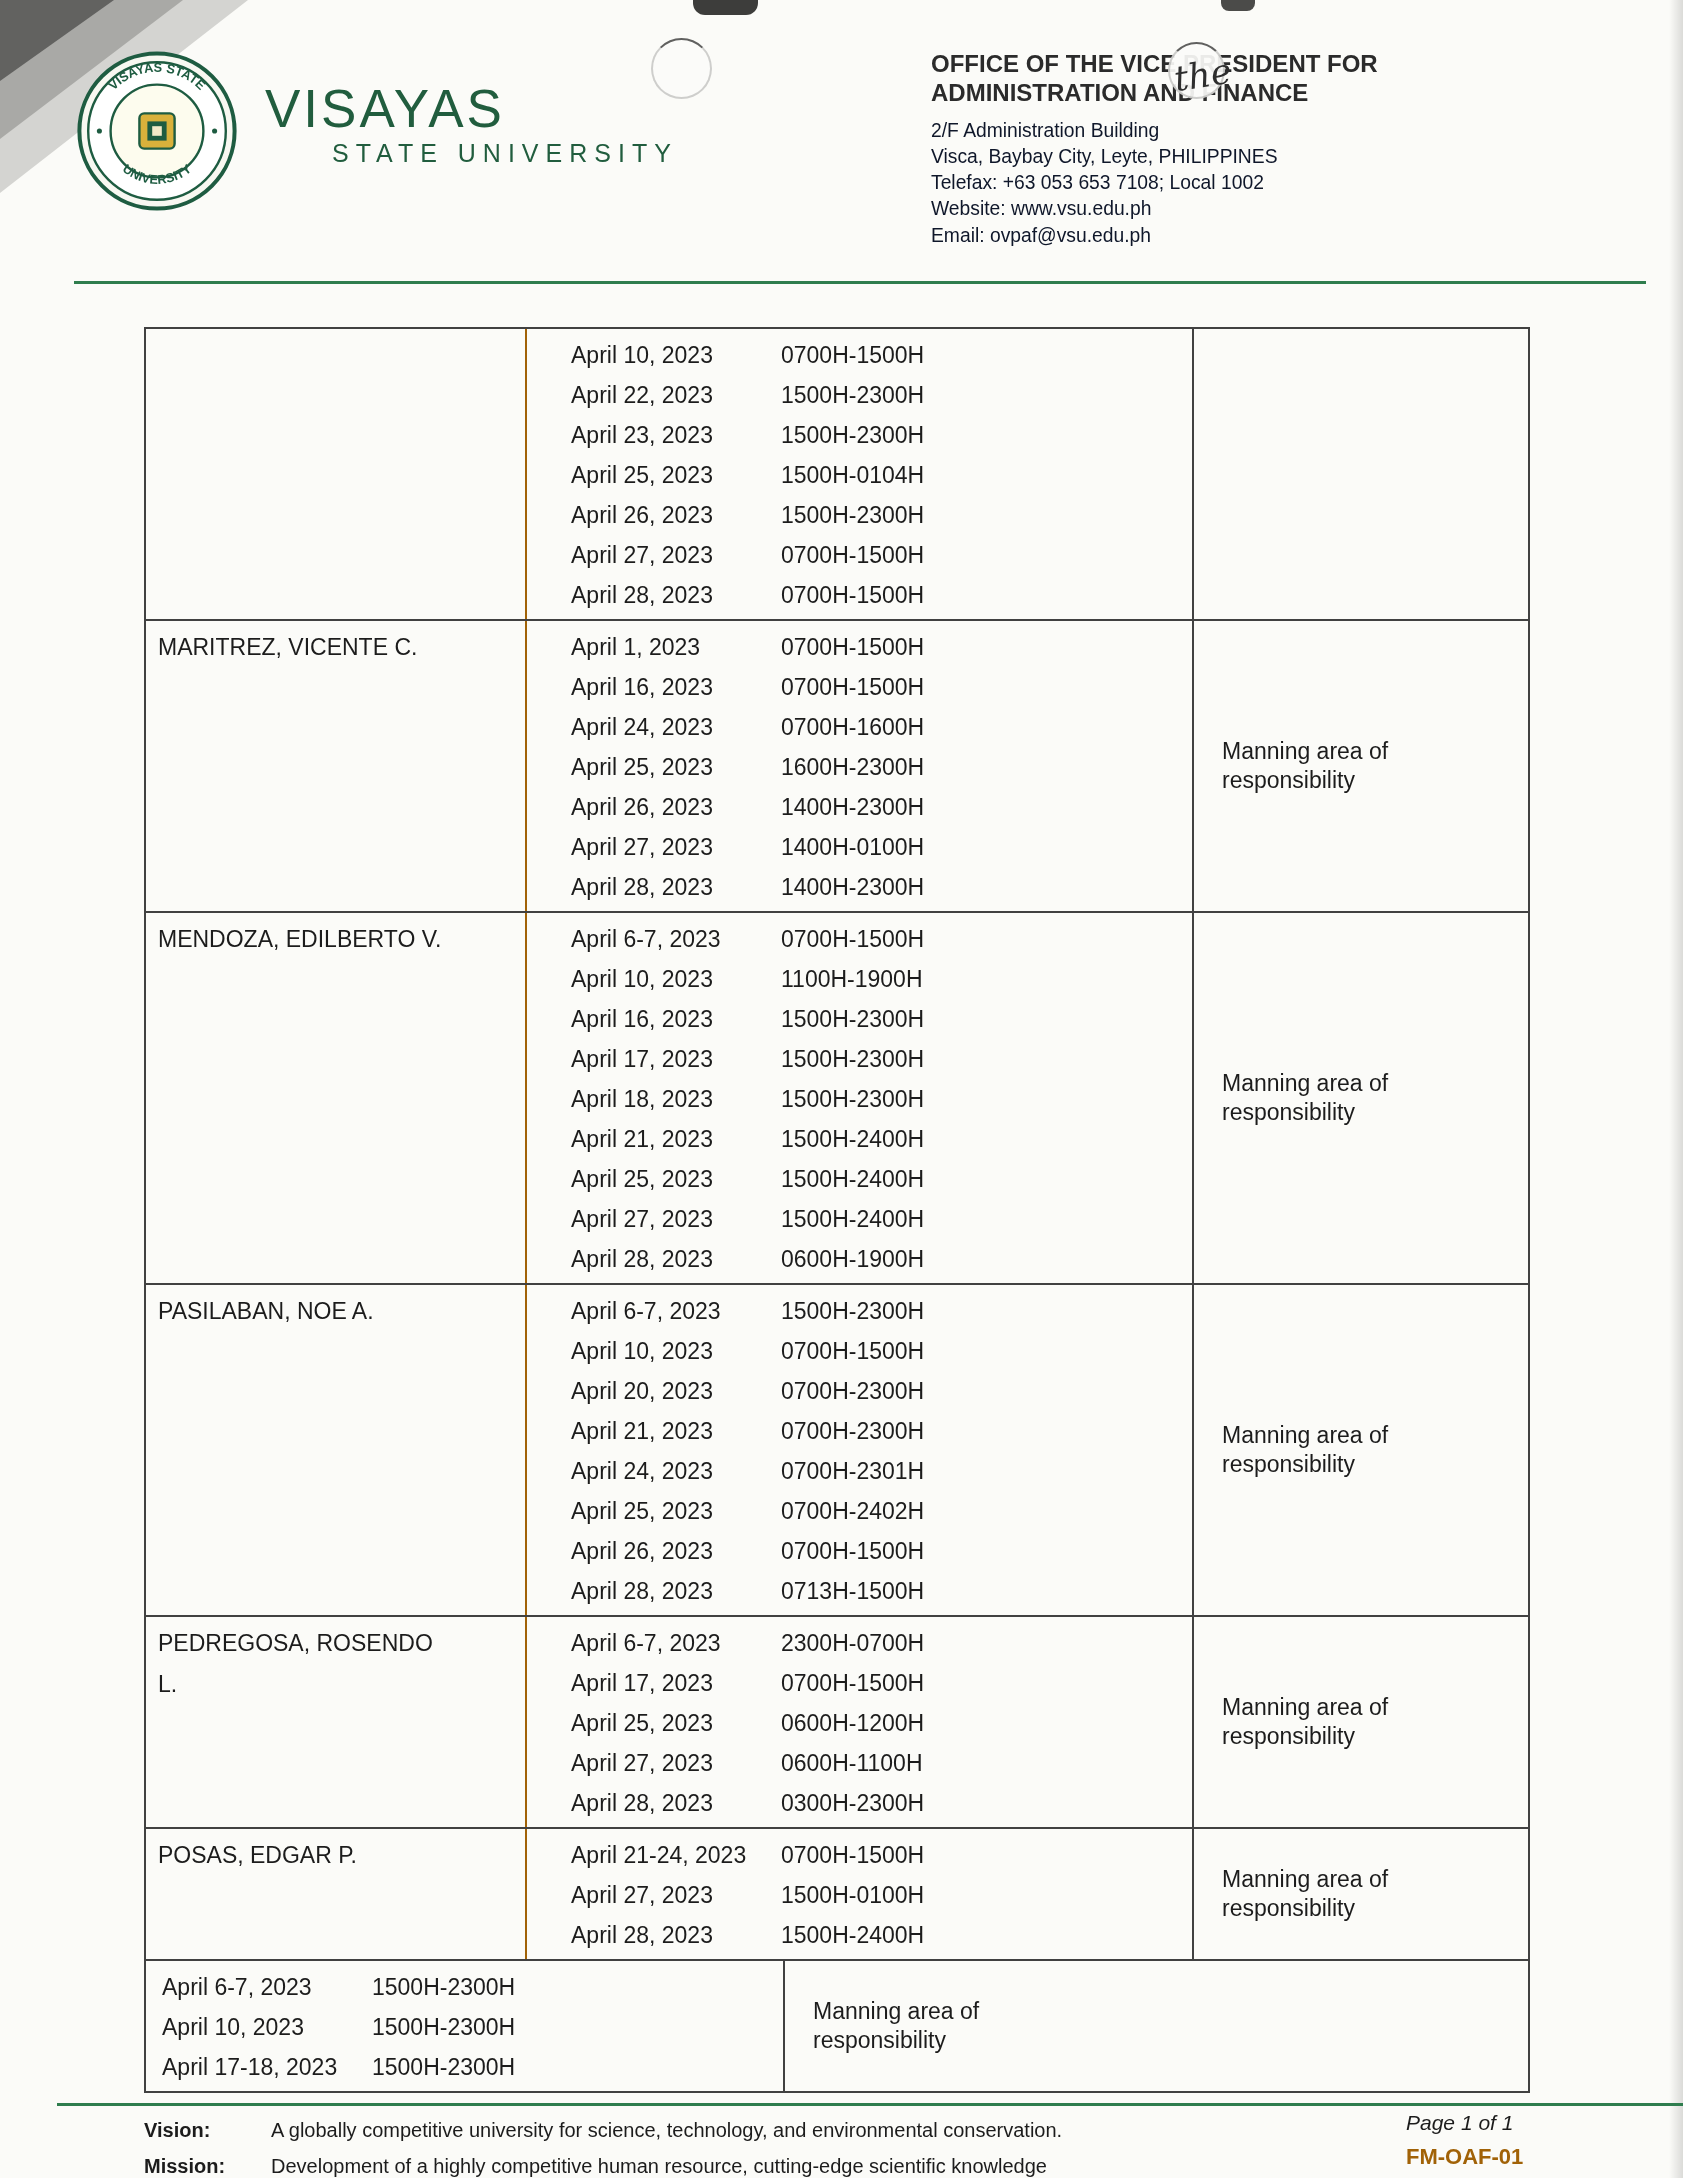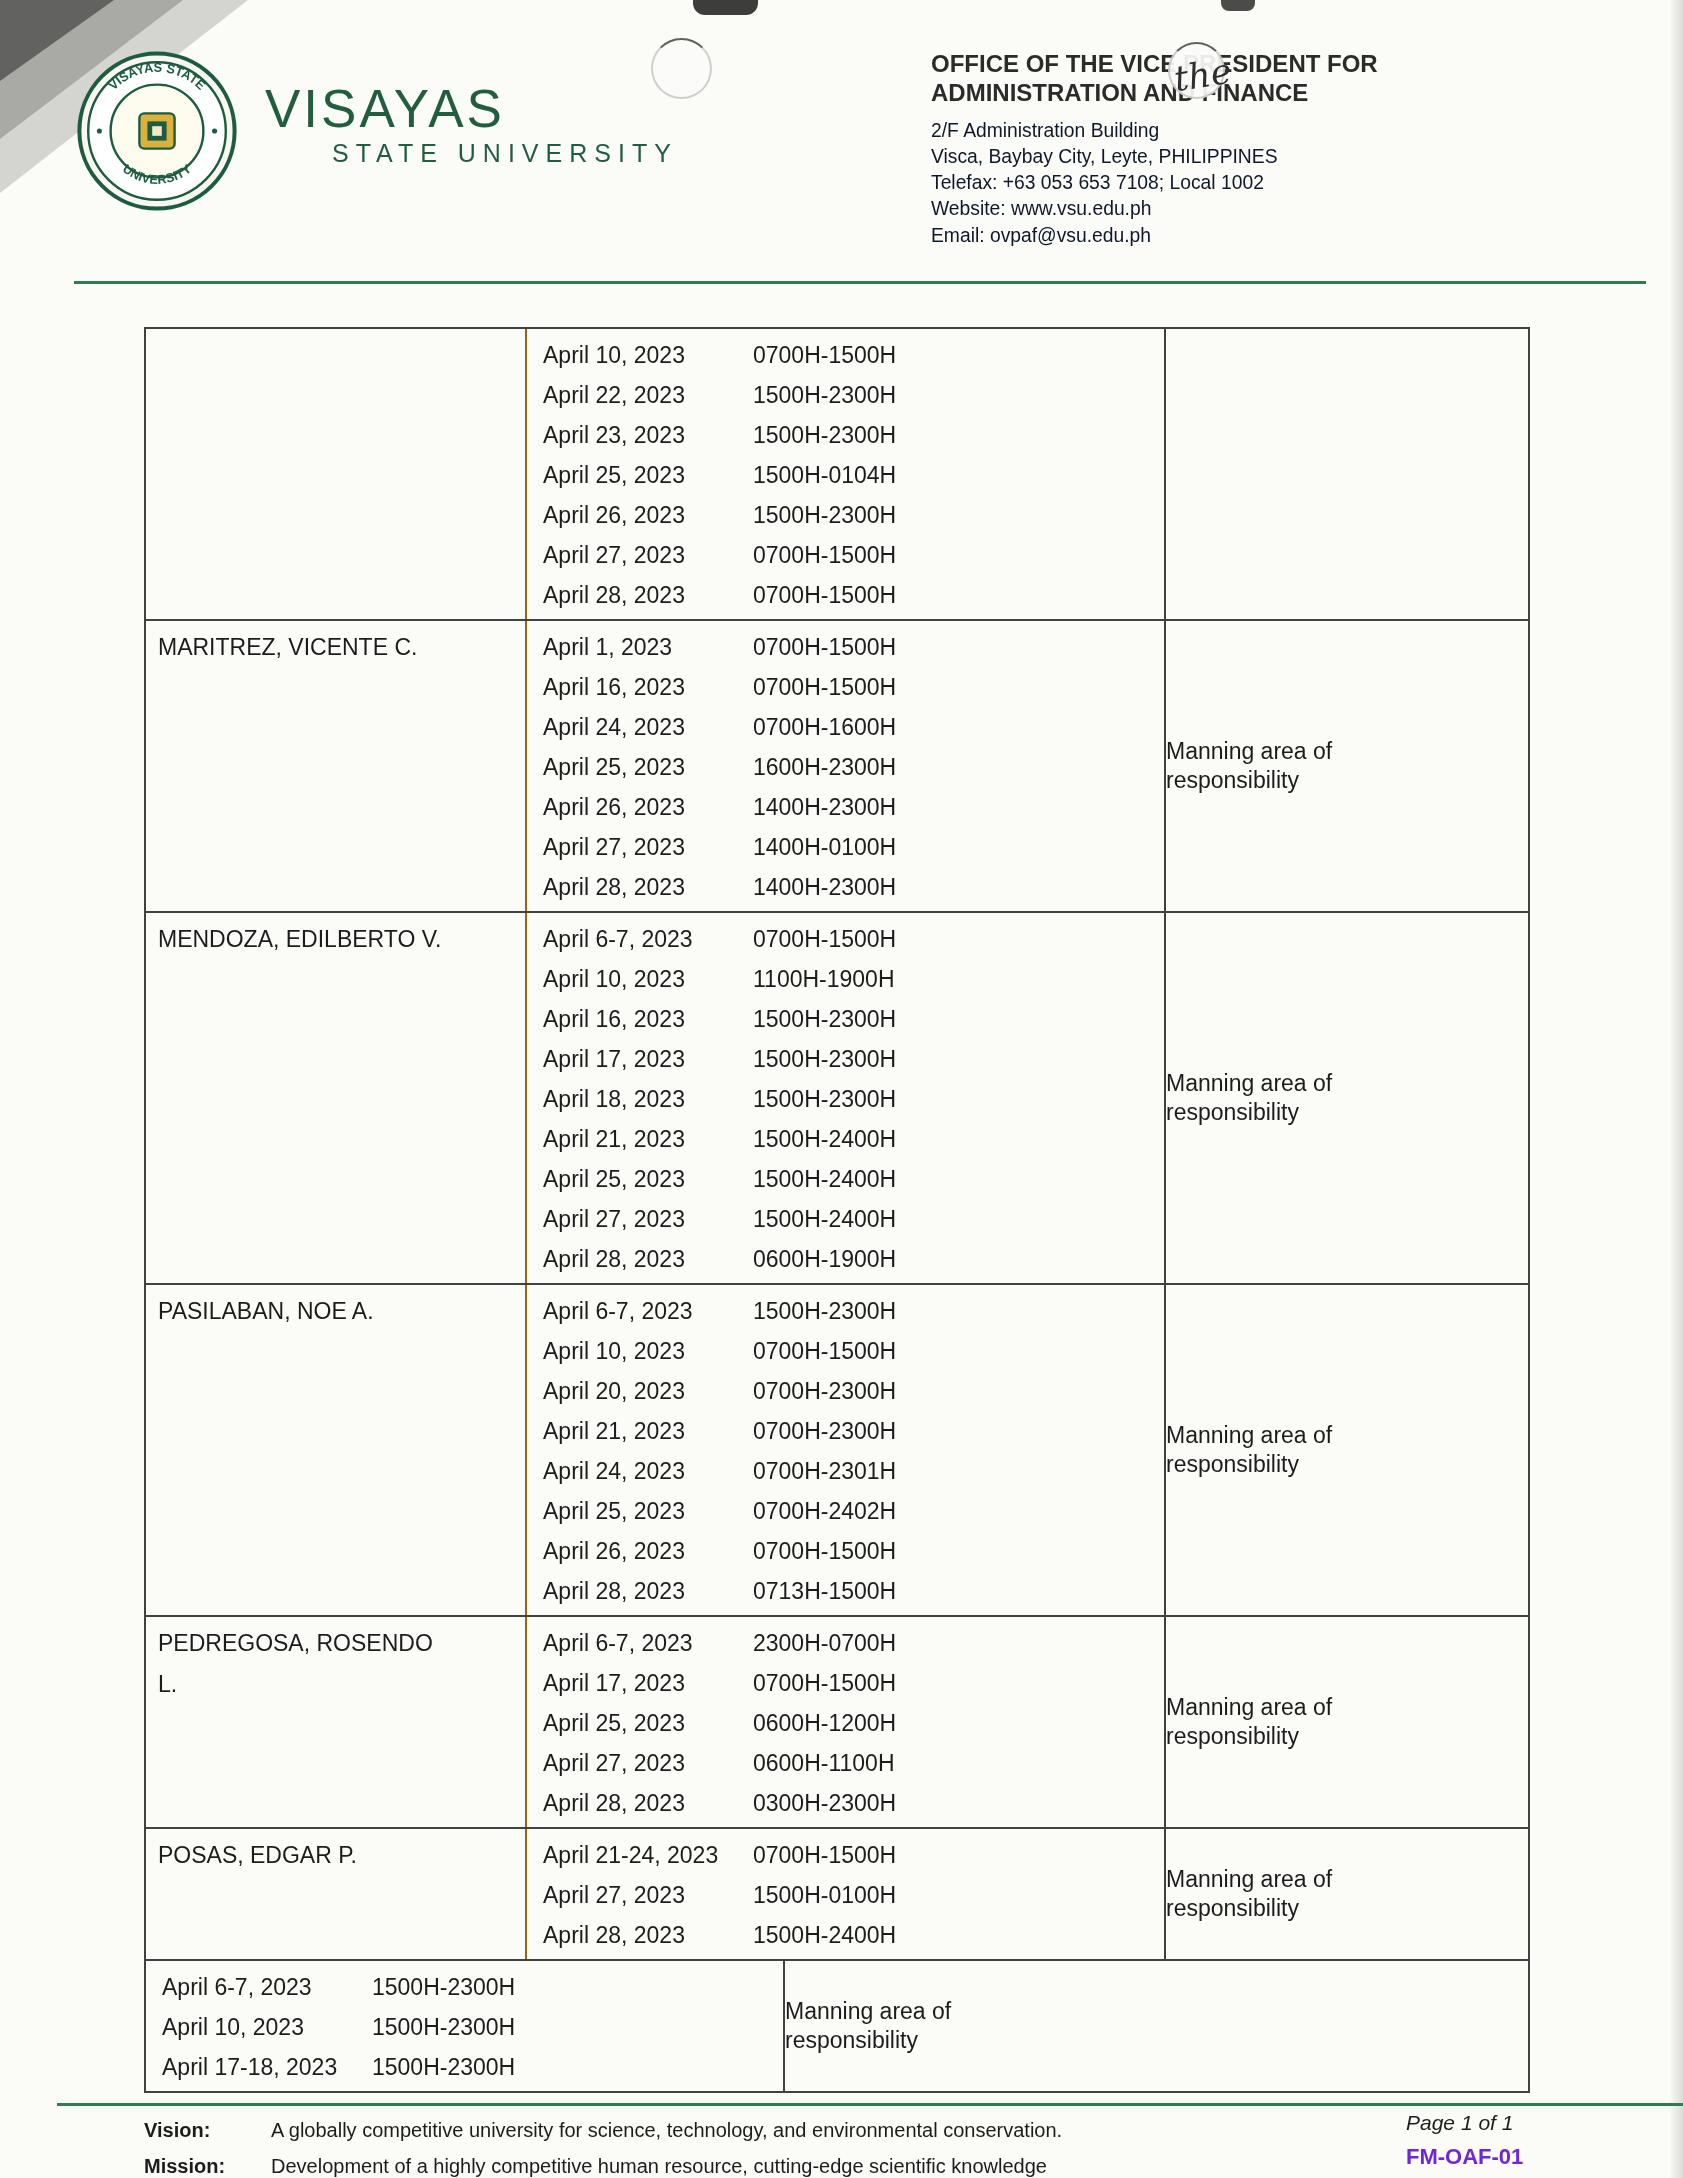--- a/index.html
+++ b/index.html
@@ -43,40 +43,40 @@
 
   .office-block { position:absolute; left:931px; top:50px; width:594px; }
   .office-title { font-size:24px; font-weight:bold; color:#2b2b2b; line-height:1.2; }
   .office-address { margin-top:10px; font-size:19.3px; line-height:1.36; color:#0f172a; }
 
   .green-rule { position:absolute; left:74px; top:281px; width:1572px; height:3px; background:#2f7d4e; }
 
   
   .schedule-table { position:absolute; left:144px; top:327px; width:1386px;
     border:2px solid #414141; }
-  .trow { display:flex; }
+  .trow { display:flex;gap:28px; }
   .trow:not(:last-child) { border-bottom:2px solid #414141; }
   .cell { min-height:10px; }
   .name-cell { width:381px; border-right:2px solid #a16207;
     padding:6px 12px 0 12px; font-size:23px; line-height:41px; white-space:pre-line; }
   .sched-cell { width:639px; border-right:2px solid #414141; padding:6px 0 4px 0; }
   .sched-line { display:flex; height:40px; align-items:center; font-size:23px; }
   .sched-date { margin-left:16px; width:210px; }
   .remarks-cell { flex:1; display:flex; align-items:center; font-size:23px; }
   .remarks-text { width:213px; line-height:1.28; }
 
   
   .footer-rule { position:absolute; left:57px; top:2103px; width:1626px; height:3px; background:#2f7d4e; }
   .vision-row { position:absolute; left:144px; top:2119px; display:flex; width:1139px;
     font-size:20px; }
   .mission-row { position:absolute; left:144px; top:2155px; display:flex; width:1139px;
     font-size:20px; }
   .foot-label { font-weight:bold; width:127px; flex:0 0 auto; }
   .page-label { position:absolute; left:1406px; top:2111px; font-style:italic; font-size:21px; color:#1c1c1c; }
-  .form-code  { position:absolute; left:1406px; top:2144px; font-weight:bold; font-size:22px; color:#6d28d9; }
+  .form-code  { position:absolute; left:1406px; top:2144px; font-weight:bold; font-size:22px; color:#a16207; }
 </style>
 </head>
 <body>
 
 <div class="corner-light"></div>
 <div class="corner-mid"></div>
 <div class="corner-dark"></div>
 <div class="edge-shade"></div>
 <div class="top-blob-1"></div>
 <div class="top-blob-2"></div>

